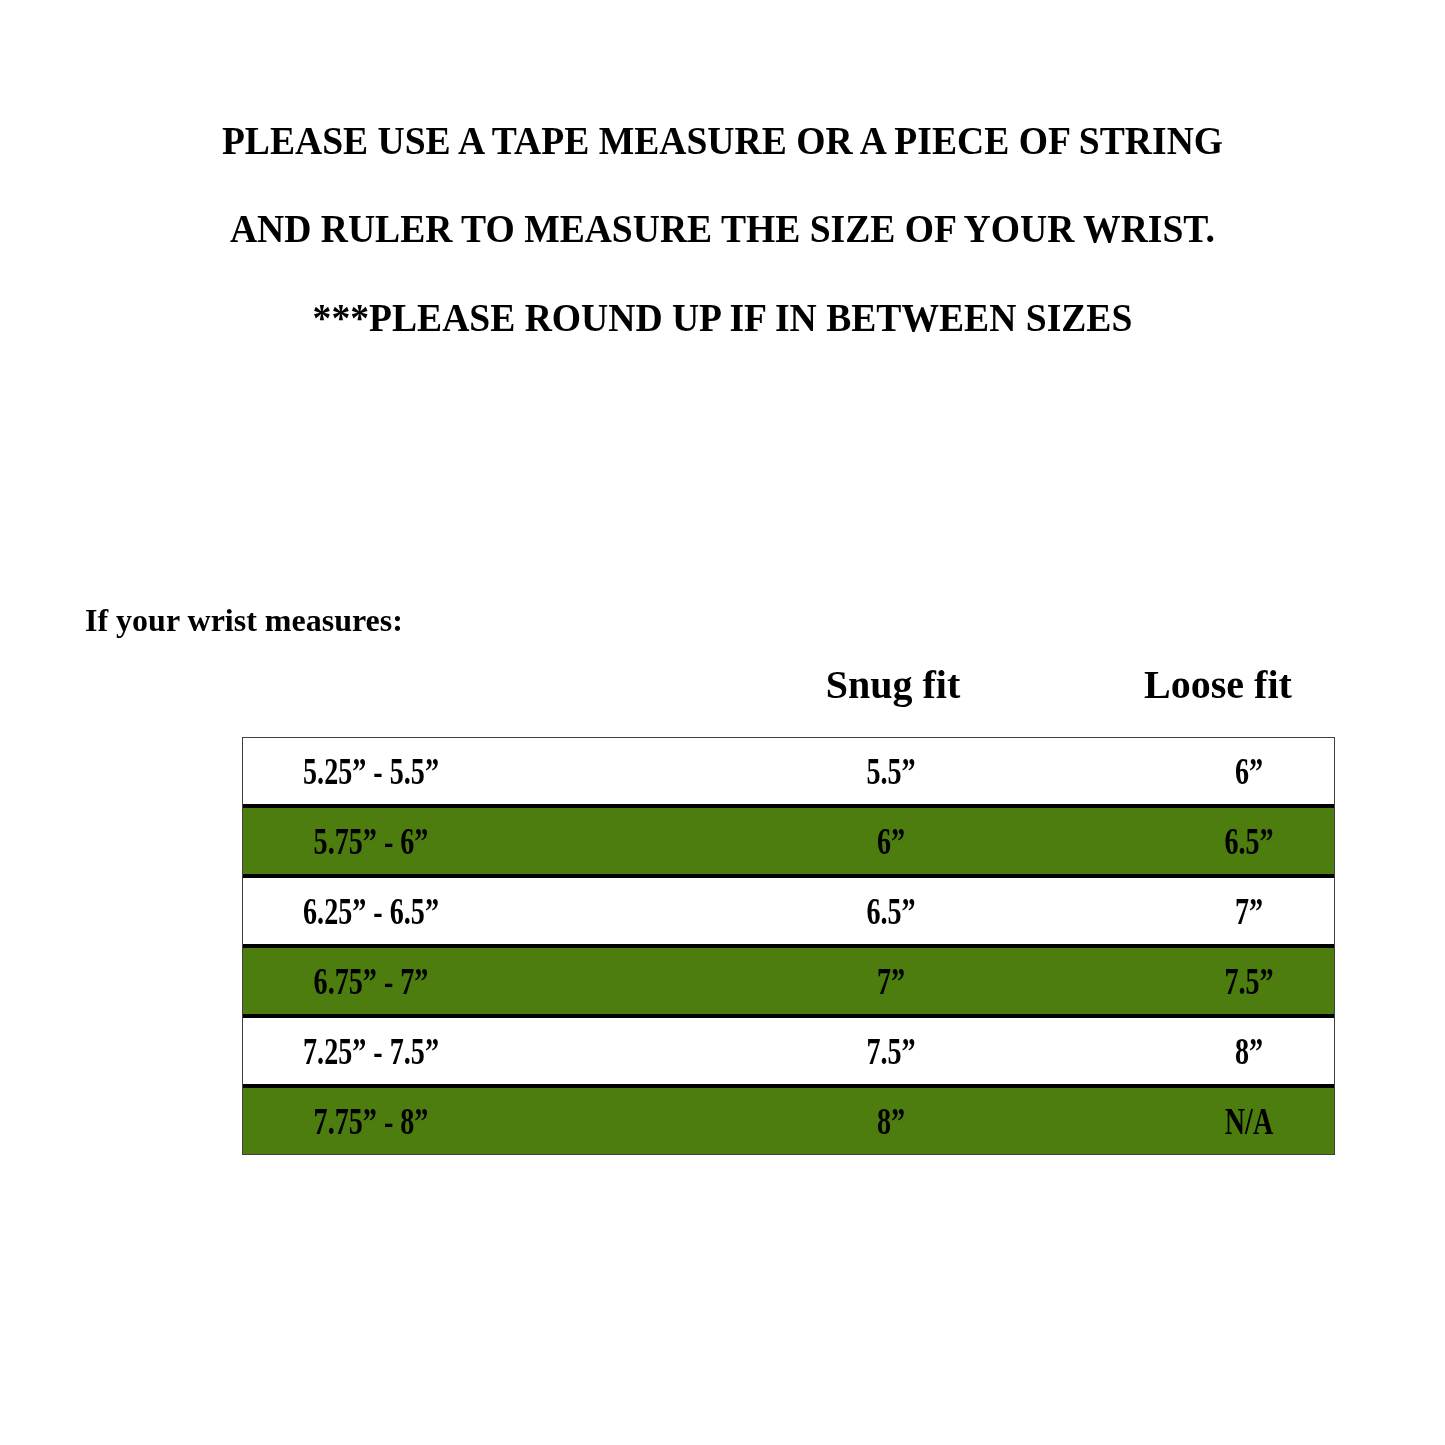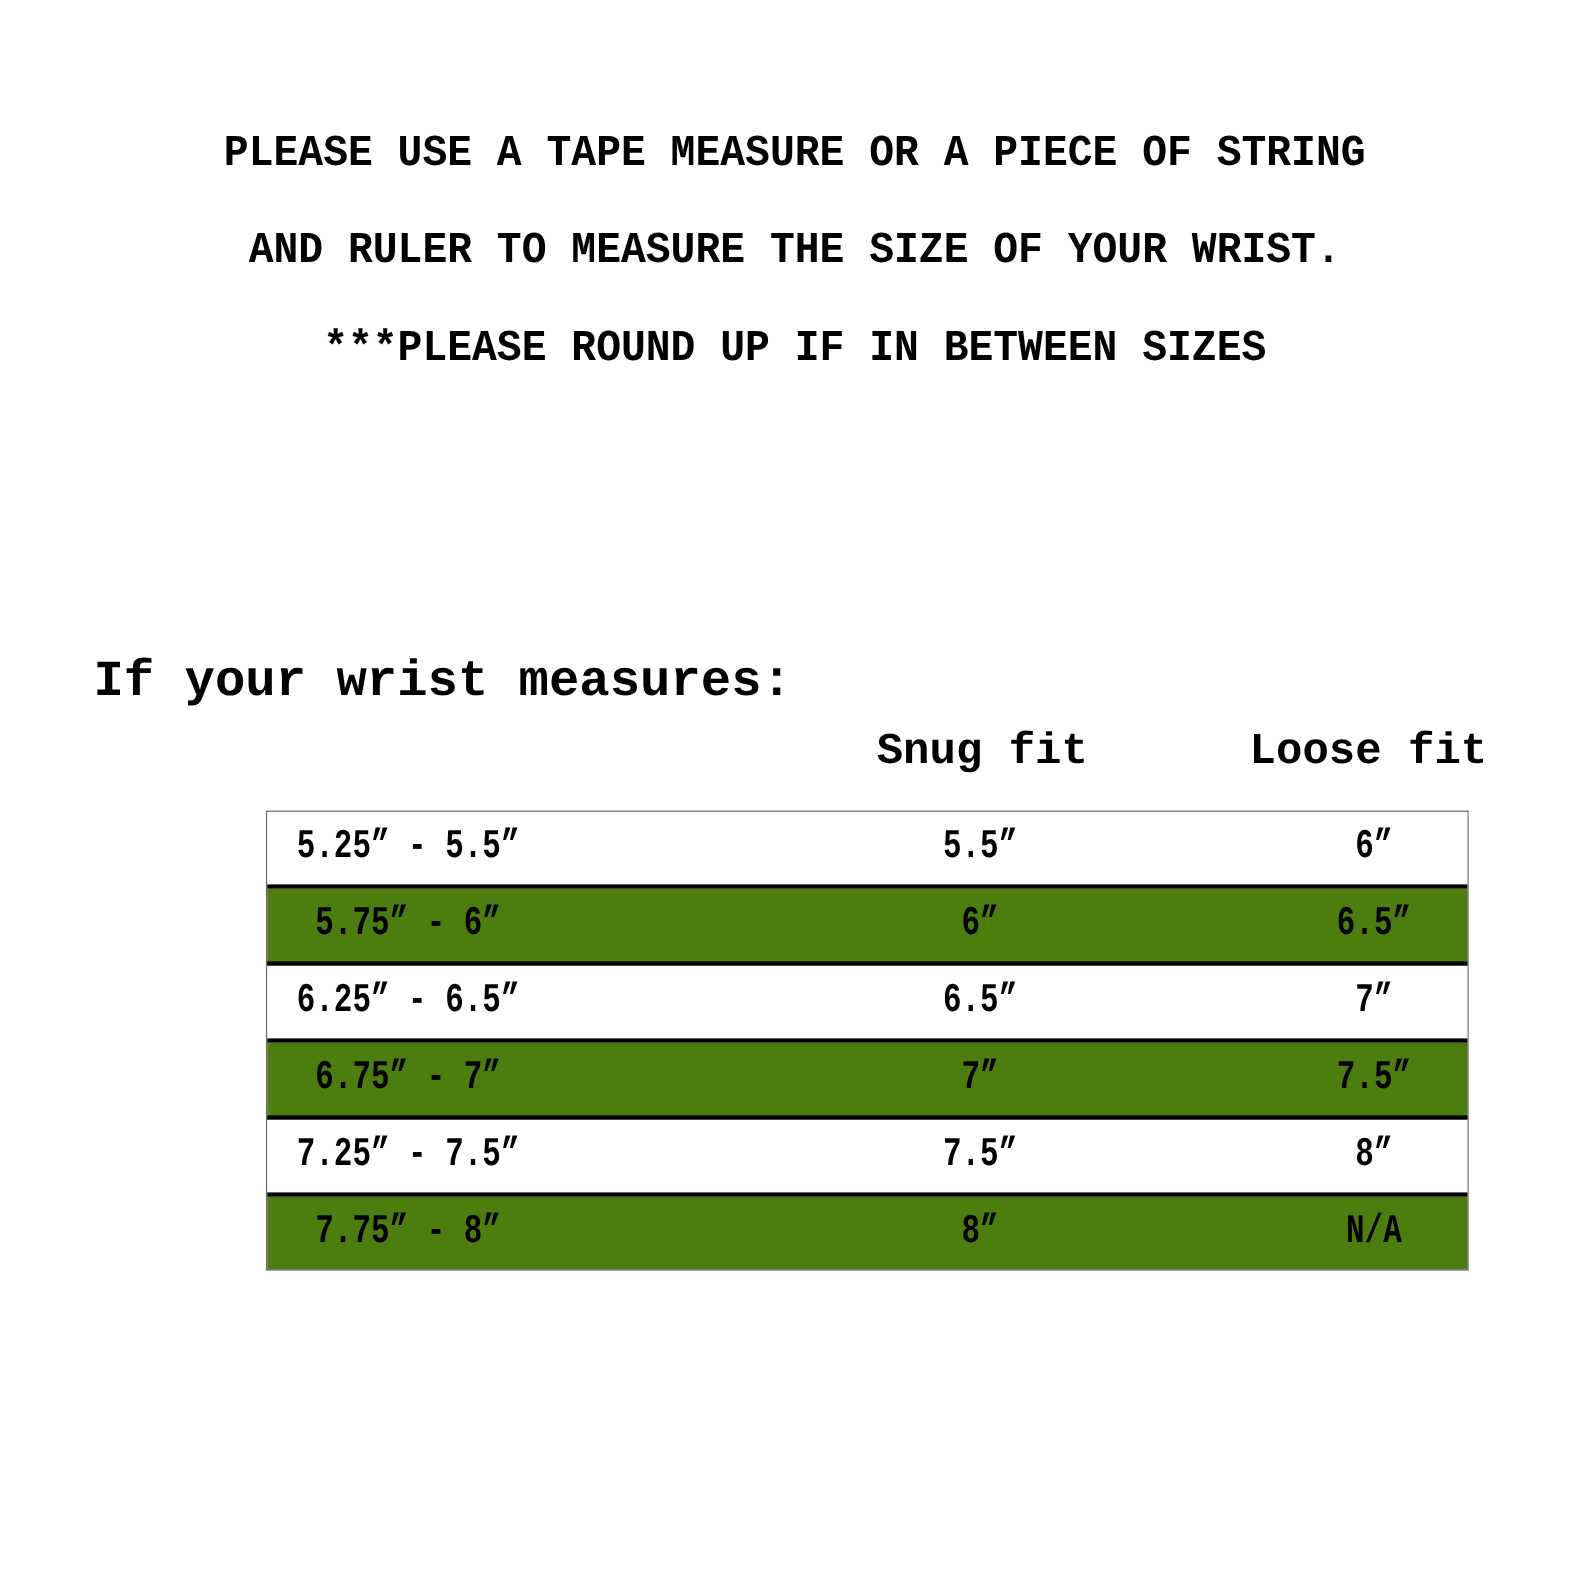--- a/index.html
+++ b/index.html
@@ -5,21 +5,21 @@
   html, body {
     margin: 0;
     padding: 0;
     background: #ffffff;
   }
   .canvas {
     position: relative;
     width: 1445px;
     height: 1445px;
     background: #ffffff;
-    font-family: Liberation Mono, monospace;
+    font-family: Liberation Serif, serif;
     color: #000000;
     overflow: hidden;
   }
   
   .instr {
     position: absolute;
     left: 0;
     width: 1445px;
     text-align: center;
     font-weight: bold;
@@ -31,38 +31,38 @@
     white-space: nowrap;
   }
   .instr1 { top: 121px; }
   .instr2 { top: 209px; }
   .instr3 { top: 298px; }
 
   
   .hdr {
     position: absolute;
     font-weight: bold;
-    font-size: 46px;
+    font-size: 32px;
     line-height: 46px;
     white-space: nowrap;
     text-align: center;
   }
   .hdr-left  { left: 85px;  top: 597px; }
   .hdr-right { left: 816px; top: 597px; }
   .subhdr {
     position: absolute;
     top: 662px;
     font-weight: bold;
     font-size: 40px;
     line-height: 46px;
     white-space: nowrap;
     transform: translateX(-50%);
   }
   .subhdr-snug  { left: 893px; }
-  .subhdr-loose { left: 1244px; }
+  .subhdr-loose { left: 1218px; }
 
   
   .size-table {
     position: absolute;
     left: 242px;
     top: 737px;
     width: 1093px;
     box-sizing: border-box;
     border: 1px solid #404040;
     background: #ffffff;

